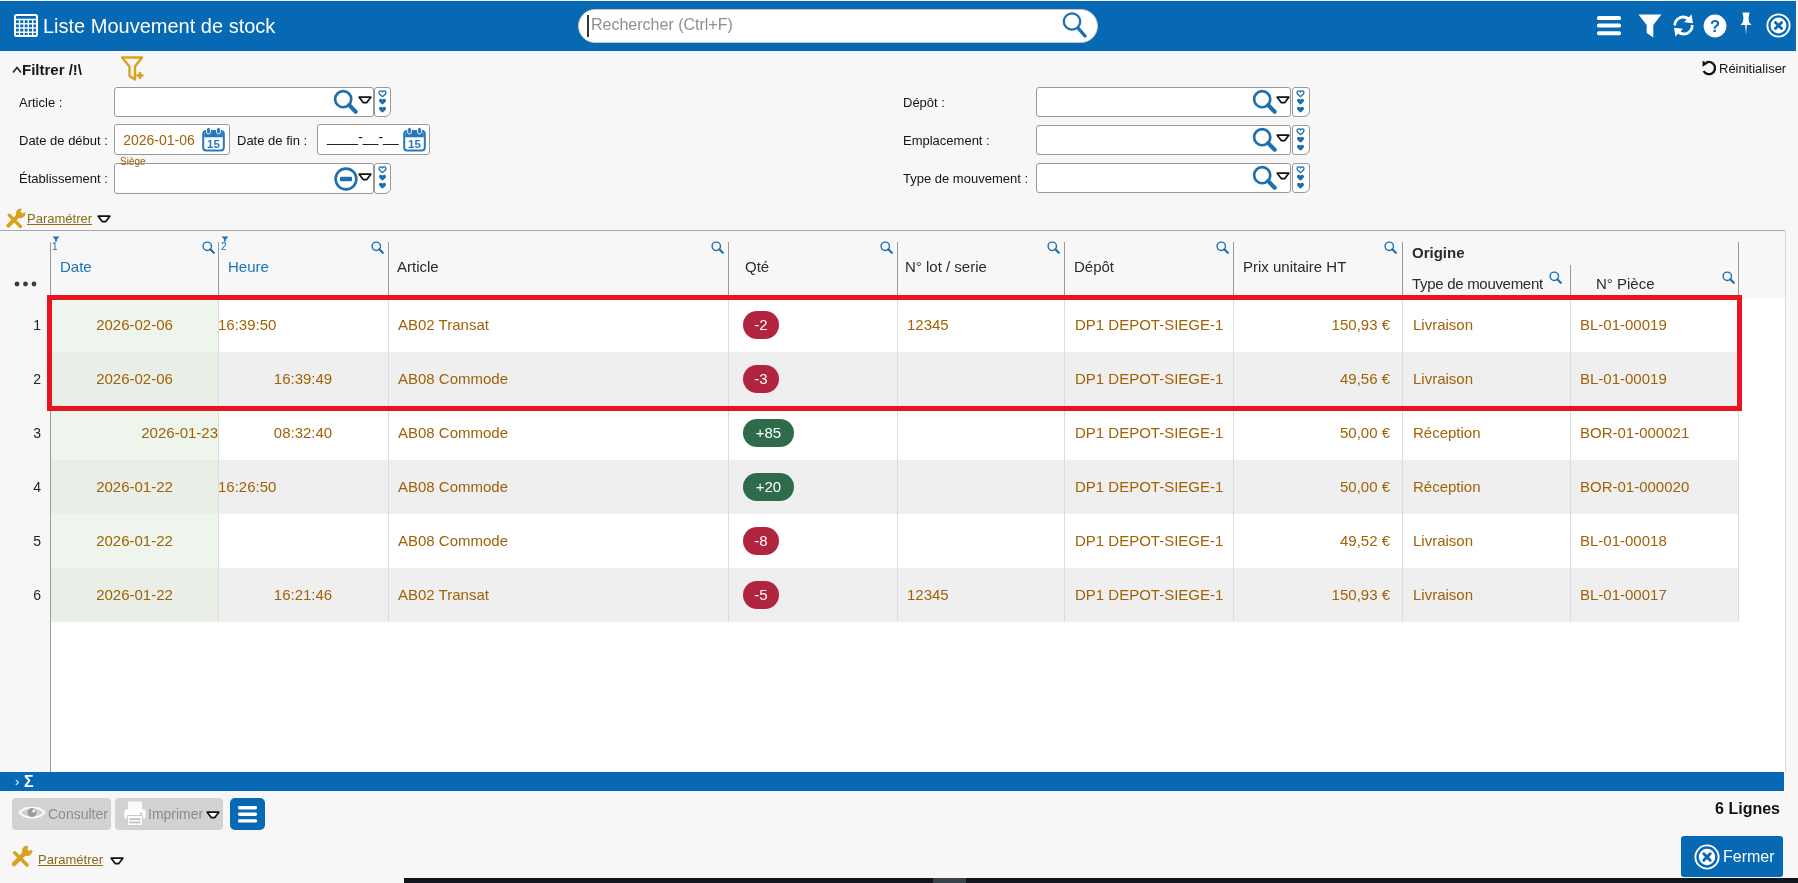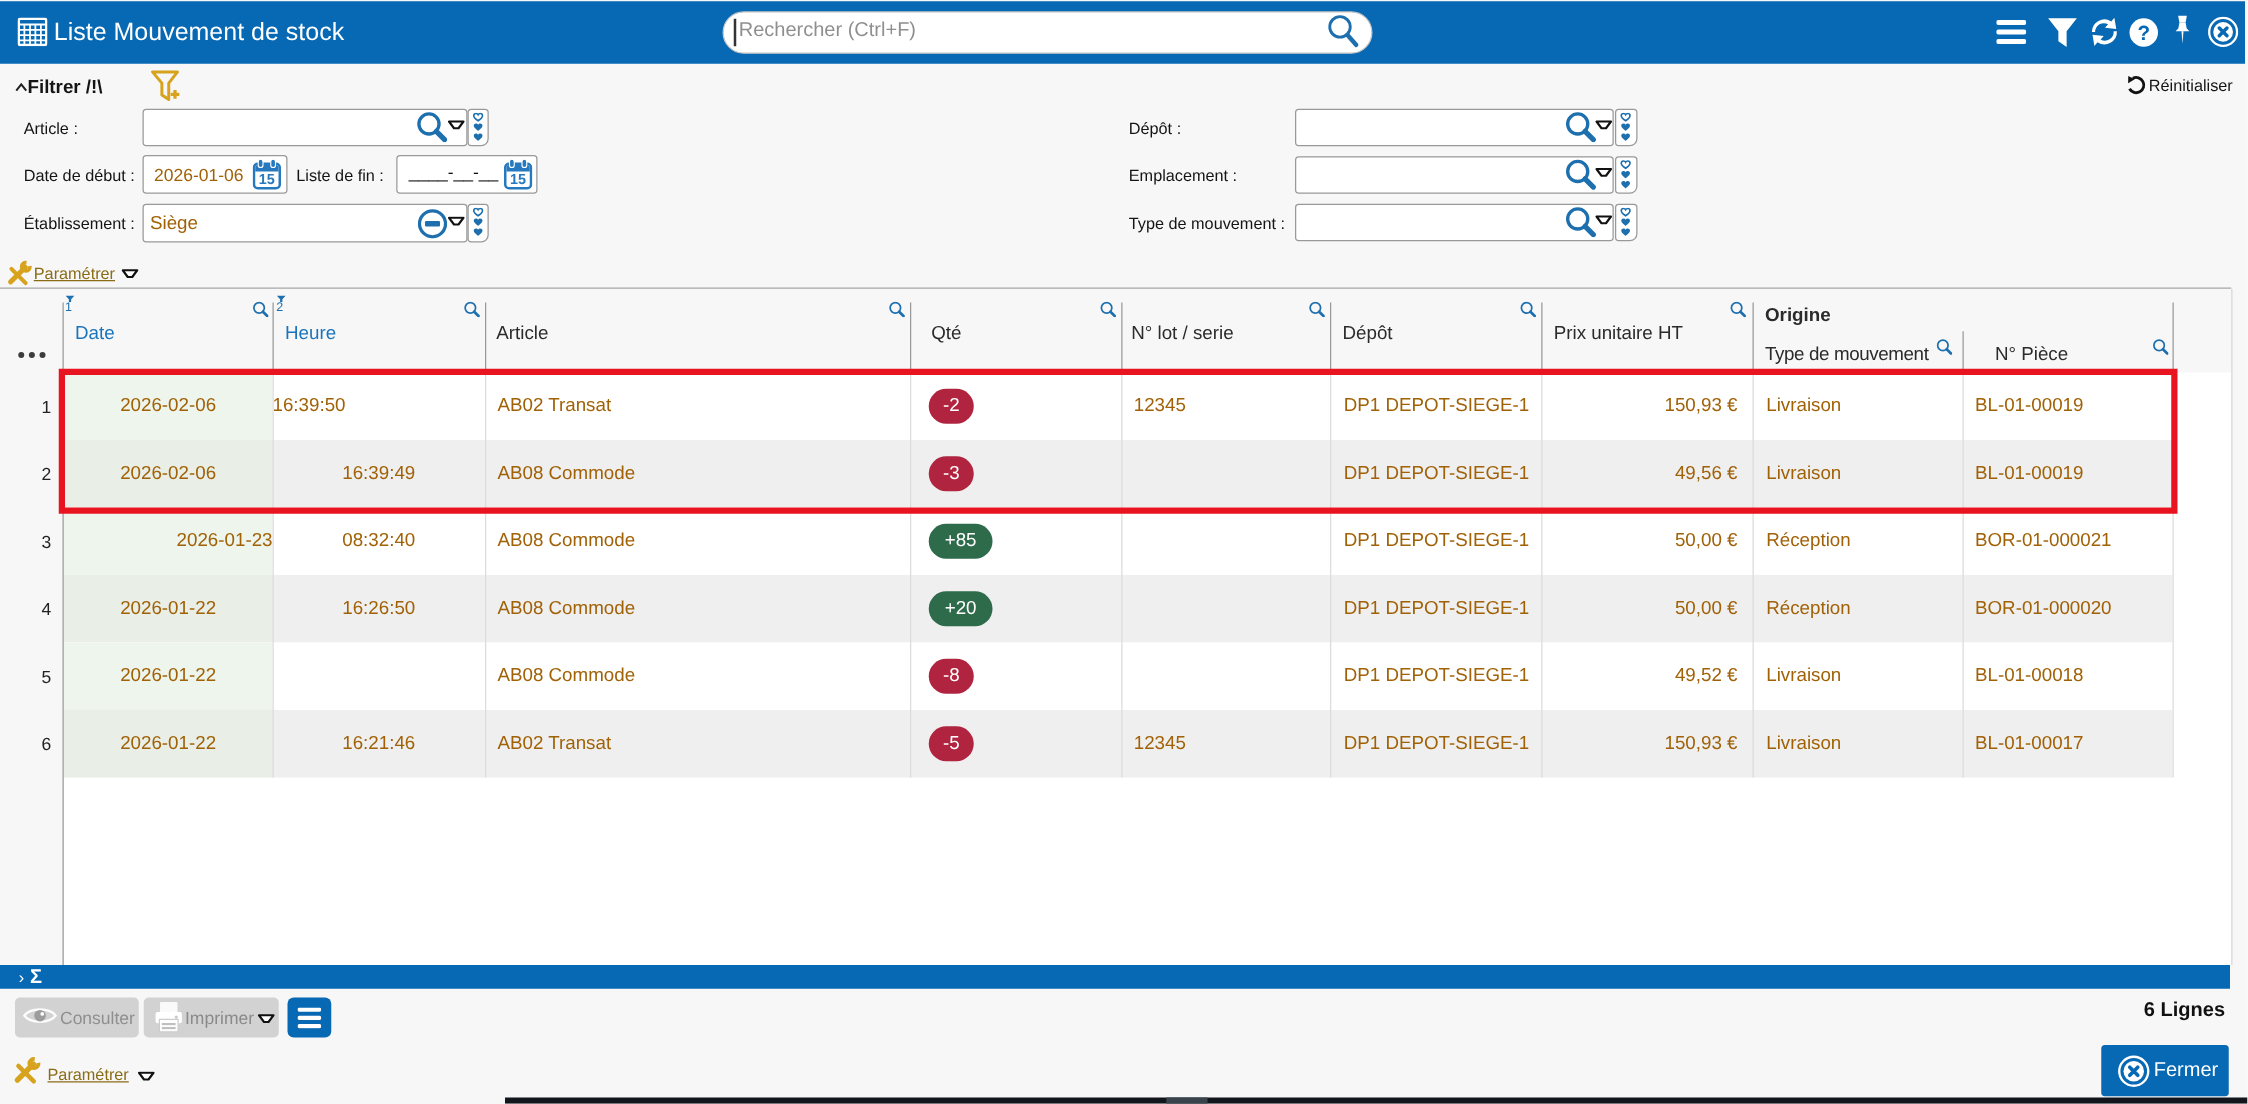--- a/index.html
+++ b/index.html
@@ -142,21 +142,21 @@
 <div class="abs" style="left:22px;top:61px;font-size:15px;font-weight:bold;color:#151515">Filtrer /!\</div>
 <svg class="abs" style="left:120px;top:56px" width="25" height="27" viewBox="0 0 25 27">
     <use href="#gfunnel"></use>
   </svg>
 <svg class="abs" style="left:1701px;top:60px" width="16" height="16" viewBox="0 0 16 16">
     <use href="#reset"></use>
   </svg>
 <div class="lbl" style="left:1719px;top:61px">Réinitialiser</div>
 <div class="lbl" style="left:19px;top:95px">Article :</div>
 <div class="lbl" style="left:19px;top:133px">Date de début :</div>
-<div class="lbl" style="left:237px;top:133px">Liste de fin :</div>
+<div class="lbl" style="left:237px;top:133px">Date de fin :</div>
 <div class="lbl" style="left:19px;top:171px">Établissement :</div>
 <div class="lbl" style="left:903px;top:95px">Dépôt :</div>
 <div class="lbl" style="left:903px;top:133px">Emplacement :</div>
 <div class="lbl" style="left:903px;top:171px">Type de mouvement :</div>
 
 <div class="inp" style="left:114px;top:87px;width:260px;height:30px"></div>
 <svg class="abs" style="left:333px;top:89px" width="25" height="25" viewBox="0 0 14 14">
     <use href="#mag"></use>
   </svg>
 <svg class="abs" style="left:358px;top:96px" width="14" height="8" viewBox="0 0 14 8">
@@ -173,21 +173,21 @@
     <use href="#cal"></use>
   </svg>
 
 <div class="inp" style="left:317px;top:124px;width:113px;height:31px"></div>
 <div class="cell" style="left:327px;top:129px;font-size:14px;letter-spacing:0px;color:#111">____-__-__</div>
 <svg class="abs" style="left:403px;top:127px" width="23" height="25" viewBox="0 0 23 25">
     <use href="#cal"></use>
   </svg>
 
 <div class="inp" style="left:114px;top:163px;width:260px;height:31px"></div>
-<div class="cell" style="left:120px;top:170px;font-size:15px">Siège</div>
+<div class="cell" style="left:120px;top:156px;font-size:10px">Siège</div>
 <svg class="abs" style="left:334px;top:167px" width="24" height="24" viewBox="0 0 24 24">
     <use href="#minuscirc"></use>
   </svg>
 <svg class="abs" style="left:358px;top:173px" width="14" height="8" viewBox="0 0 14 8">
     <use href="#trap"></use>
   </svg>
 <div class="inp" style="left:374px;top:163px;width:17px;height:31px;border-radius:3px 3px 6px 3px"></div>
 <svg class="abs" style="left:378px;top:166px" width="9" height="24" viewBox="0 0 9 24">
     <use href="#hearts"></use>
   </svg>
@@ -318,21 +318,21 @@
 <div class="cell" style="left:347px;top:0;height:54px;line-height:54px">AB08 Commode</div>
 <div class="pill" style="left:692px;width:51px;background:#2d6b4b">+85</div>
 <div class="cell" style="left:1024px;top:0;height:54px;line-height:54px">DP1 DEPOT-SIEGE-1</div>
 <div class="cell" style="left:1182px;top:0;width:157px;height:54px;line-height:54px;text-align:right">50,00 €</div>
 <div class="cell" style="left:1362px;top:0;height:54px;line-height:54px">Réception</div>
 <div class="cell" style="left:1529px;top:0;height:54px;line-height:54px">BOR-01-000021</div>
 </div>
 <div class="rn" style="top:479px">4</div>
 <div class="abs" style="left:51px;top:460px;width:1687px;height:54px;background:#efefef">
 <div class="cell" style="left:0;top:0;width:167px;height:54px;line-height:54px;text-align:center;background:#e9efe7">2026-01-22</div>
-<div class="cell" style="left:167px;top:0;width:170px;height:54px;line-height:54px;text-align:center">16:26:50</div>
+<div class="cell" style="left:167px;top:0;width:170px;height:54px;line-height:54px;text-align:left">16:26:50</div>
 <div class="cell" style="left:347px;top:0;height:54px;line-height:54px">AB08 Commode</div>
 <div class="pill" style="left:692px;width:51px;background:#2d6b4b">+20</div>
 <div class="cell" style="left:1024px;top:0;height:54px;line-height:54px">DP1 DEPOT-SIEGE-1</div>
 <div class="cell" style="left:1182px;top:0;width:157px;height:54px;line-height:54px;text-align:right">50,00 €</div>
 <div class="cell" style="left:1362px;top:0;height:54px;line-height:54px">Réception</div>
 <div class="cell" style="left:1529px;top:0;height:54px;line-height:54px">BOR-01-000020</div>
 </div>
 <div class="rn" style="top:533px">5</div>
 <div class="abs" style="left:51px;top:514px;width:1687px;height:54px;background:#ffffff">
 <div class="cell" style="left:0;top:0;width:167px;height:54px;line-height:54px;text-align:center;background:#edf5ec">2026-01-22</div>

